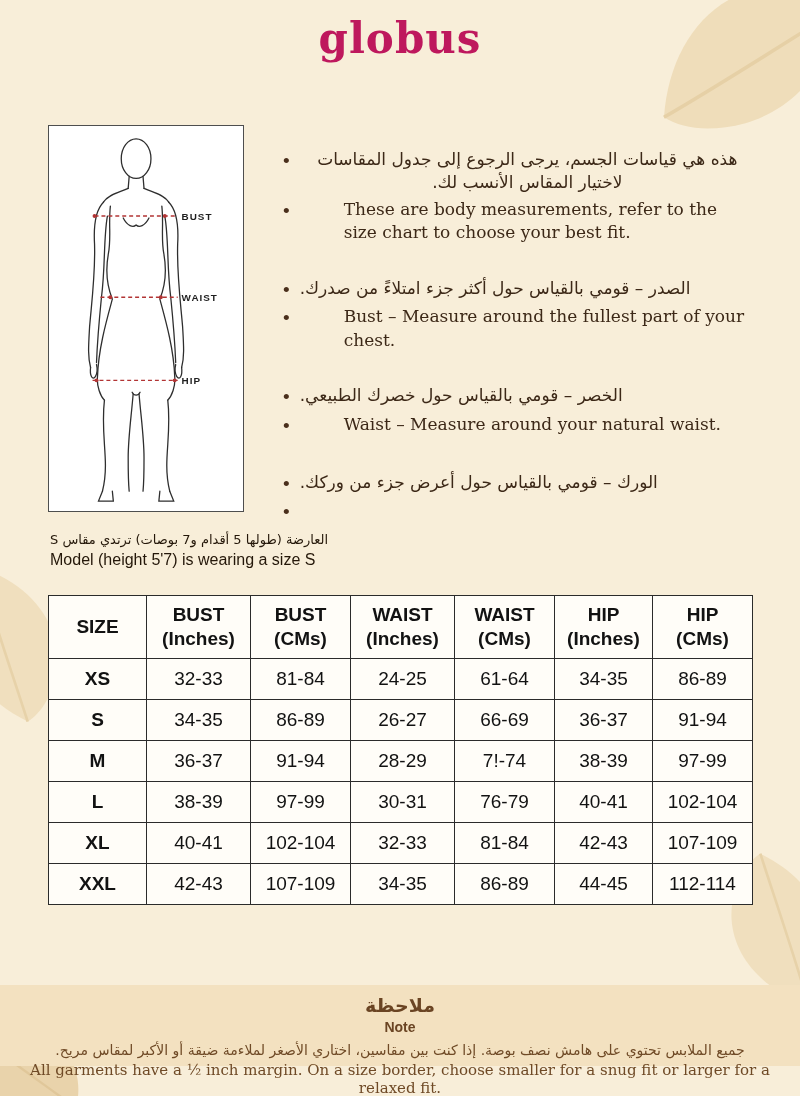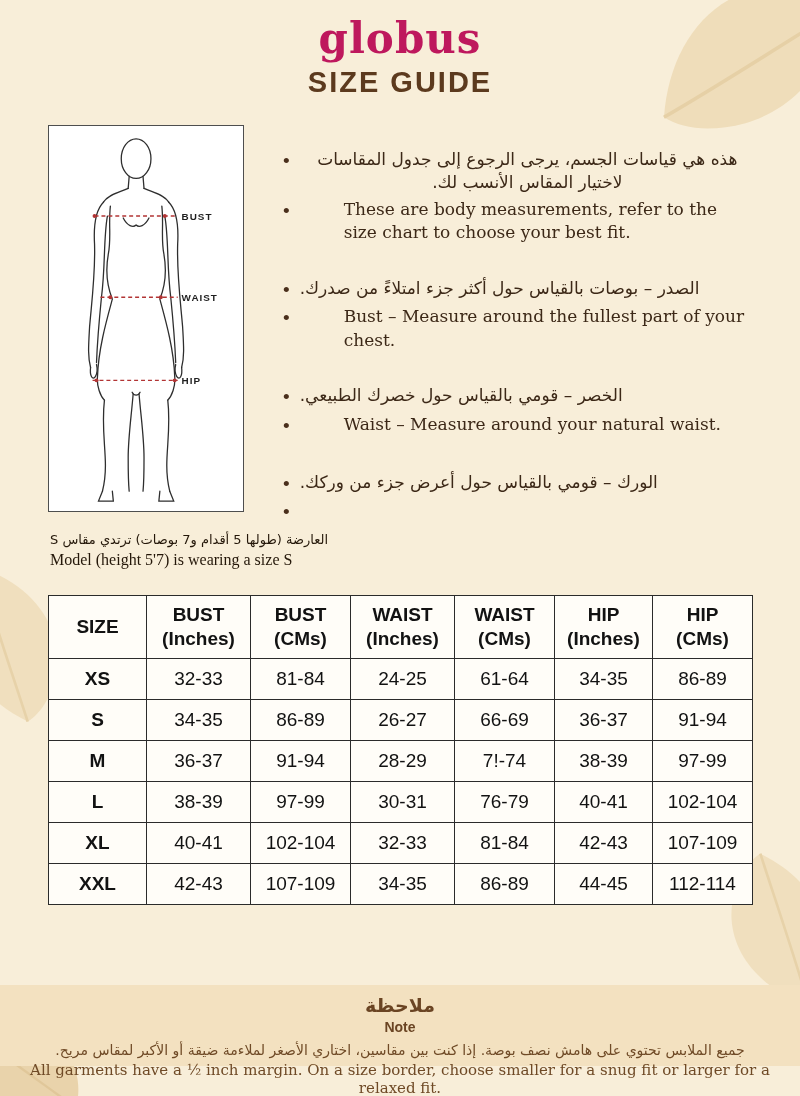--- a/index.html
+++ b/index.html
@@ -40,21 +40,21 @@
   .bullet{display:flex;gap:10px;align-items:flex-start;margin-bottom:3px;}
   .bullet.gap{margin-top:32px;}
   .dot{color:#4a2f1b;font-size:19px;line-height:1.35;flex:0 0 auto;}
   .txt{font-size:17px;line-height:1.38;color:#3c2817;}
   .txt.ar{font-family:"DejaVu Sans",sans-serif;direction:rtl;text-align:center;}
   .txt.en{font-family:"DejaVu Serif",serif;margin-left:44px;}
 
   
   .model-info{position:absolute;left:50px;top:531px;}
   .model-ar{font-family:"DejaVu Sans",sans-serif;direction:rtl;text-align:left;font-size:13px;color:#241709;line-height:1.4;}
-  .model-en{font-family:Liberation Serif, serif;font-size:16px;color:#241709;line-height:1.4;}
+  .model-en{font-family:Liberation Sans, sans-serif;font-size:16px;color:#241709;line-height:1.4;}
 
   
   .size-table{
     position:absolute;left:48px;top:595px;width:704px;
     border-collapse:collapse;background:#fffdf8;color:#121212;
     table-layout:fixed;
   }
   .size-table th,.size-table td{
     border:1px solid #2b2b2b;text-align:center;vertical-align:middle;padding:0;
   }
@@ -93,21 +93,20 @@
 </svg>
 <svg class="leaf" style="left:-42px;top:1002px;width:120px;height:120px;transform:rotate(82deg);" viewBox="0 0 100 100">
   <path d="M10,94 C4,60 14,28 40,12 C62,-1 84,2 94,8 C95,42 83,70 56,86 C38,96 22,98 10,94 Z" fill="#e9d3ab"></path>
   <path d="M10,94 C35,70 65,38 94,8" fill="none" stroke="#e0c79a" stroke-width="2"></path>
 </svg>
 
 <div class="content">
 
   <div class="header">
     <div class="logo">globus</div>
-    <div class="page-title">SIZE GUIDE</div>
   </div>
 
   <div class="figure-box">
     <svg viewBox="0 0 196 387">
 
       <ellipse class="fig" cx="88" cy="32" rx="15" ry="20"></ellipse>
       <path class="fig" d="M81,50 L80,62 M95,50 L96,62"></path>
 
       <path class="fig" d="M80,62 C72,66 60,68 55,76"></path>
       <path class="fig" d="M96,62 C104,66 116,68 121,76"></path>
@@ -151,21 +150,21 @@
     <div class="bullet">
       <span class="dot">•</span>
       <span class="txt ar" dir="rtl">هذه هي قياسات الجسم، يرجى الرجوع إلى جدول المقاسات لاختيار المقاس الأنسب لك.</span>
     </div>
     <div class="bullet">
       <span class="dot">•</span>
       <span class="txt en">These are body measurements, refer to the size chart to choose your best fit.</span>
     </div>
     <div class="bullet gap">
       <span class="dot">•</span>
-      <span class="txt ar" dir="rtl">الصدر – بوصات بالقياس حول أكثر جزء امتلاءً من صدرك.</span>
+      <span class="txt ar" dir="rtl">الصدر – قومي بالقياس حول أكثر جزء امتلاءً من صدرك.</span>
     </div>
     <div class="bullet">
       <span class="dot">•</span>
       <span class="txt en">Bust – Measure around the fullest part of your chest.</span>
     </div>
     <div class="bullet gap">
       <span class="dot">•</span>
       <span class="txt ar" dir="rtl">الخصر – قومي بالقياس حول خصرك الطبيعي.</span>
     </div>
     <div class="bullet">

